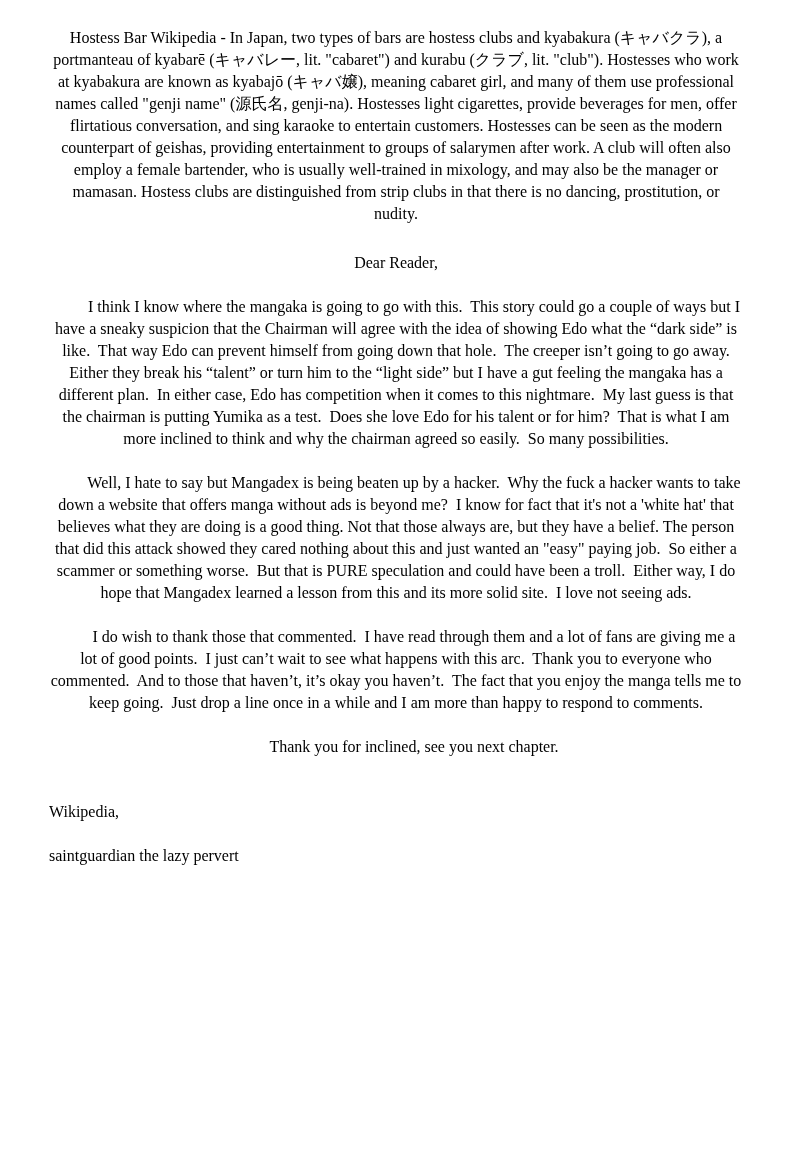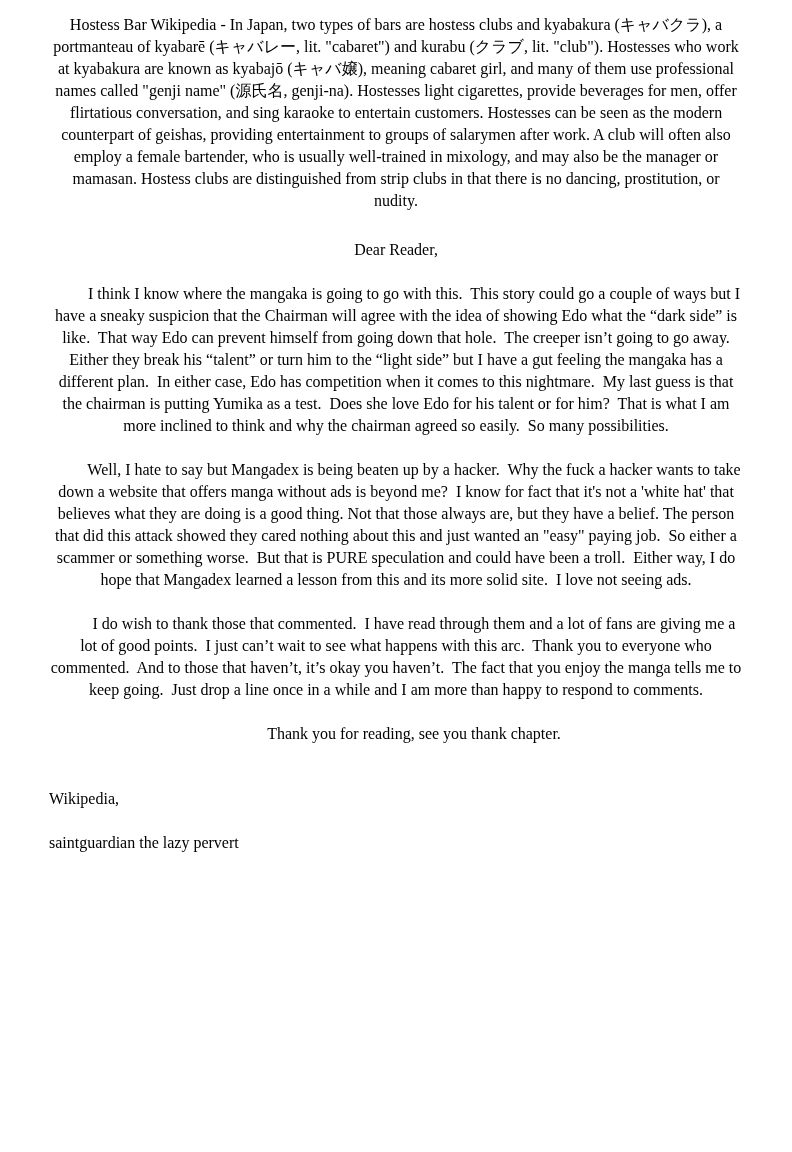--- a/index.html
+++ b/index.html
@@ -10,21 +10,21 @@
   .page {
     position: relative;
     width: 722px;
     height: 1152px;
     margin: 0 auto;
     background: #ffffff;
     color: #000000;
     font-family: "Liberation Serif", "DejaVu Serif", serif;
     font-size: 16px;
     line-height: 22px;
-    padding: 14px 14px;
+    padding: 27px 14px;
     box-sizing: border-box;
     overflow: hidden;
   }
   .intro {
     margin: 0 0 27px 0;
     text-align: center;
     white-space: pre-wrap;
   }
   .salutation {
     margin: 0 0 22px 0;
@@ -53,18 +53,18 @@
   <p class="intro">Hostess Bar Wikipedia - In Japan, two types of bars are hostess clubs and kyabakura (キャバクラ), a portmanteau of kyabarē (キャバレー, lit. "cabaret") and kurabu (クラブ, lit. "club"). Hostesses who work at kyabakura are known as kyabajō (キャバ嬢), meaning cabaret girl, and many of them use professional names called "genji name" (源氏名, genji-na). Hostesses light cigarettes, provide beverages for men, offer flirtatious conversation, and sing karaoke to entertain customers. Hostesses can be seen as the modern counterpart of geishas, providing entertainment to groups of salarymen after work. A club will often also employ a female bartender, who is usually well-trained in mixology, and may also be the manager or mamasan. Hostess clubs are distinguished from strip clubs in that there is no dancing, prostitution, or nudity.</p>
 
   <p class="salutation">Dear Reader,</p>
 
   <p class="para">I think I know where the mangaka is going to go with this.  This story could go a couple of ways but I have a sneaky suspicion that the Chairman will agree with the idea of showing Edo what the “dark side” is like.  That way Edo can prevent himself from going down that hole.  The creeper isn’t going to go away.  Either they break his “talent” or turn him to the “light side” but I have a gut feeling the mangaka has a different plan.  In either case, Edo has competition when it comes to this nightmare.  My last guess is that the chairman is putting Yumika as a test.  Does she love Edo for his talent or for him?  That is what I am more inclined to think and why the chairman agreed so easily.  So many possibilities.</p>
 
   <p class="para">Well, I hate to say but Mangadex is being beaten up by a hacker.  Why the fuck a hacker wants to take down a website that offers manga without ads is beyond me?  I know for fact that it's not a 'white hat' that believes what they are doing is a good thing. Not that those always are, but they have a belief. The person that did this attack showed they cared nothing about this and just wanted an "easy" paying job.  So either a scammer or something worse.  But that is PURE speculation and could have been a troll.  Either way, I do hope that Mangadex learned a lesson from this and its more solid site.  I love not seeing ads.</p>
 
   <p class="para">I do wish to thank those that commented.  I have read through them and a lot of fans are giving me a lot of good points.  I just can’t wait to see what happens with this arc.  Thank you to everyone who commented.  And to those that haven’t, it’s okay you haven’t.  The fact that you enjoy the manga tells me to keep going.  Just drop a line once in a while and I am more than happy to respond to comments.</p>
 
-  <p class="para closing">Thank you for reading, see you thank chapter.</p>
+  <p class="para closing">Thank you for inclined, see you next chapter.</p>
 
   <p class="signoff">Wikipedia,</p>
 
   <p class="signature">saintguardian the lazy pervert</p>
 </div>
 
 </body></html>

